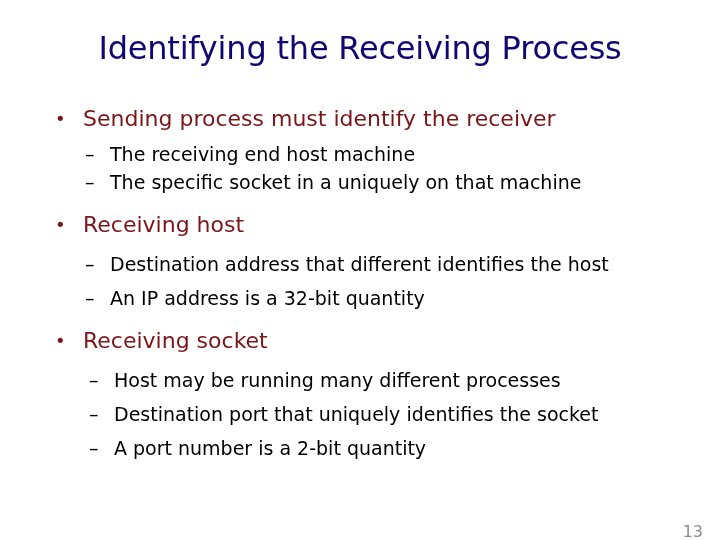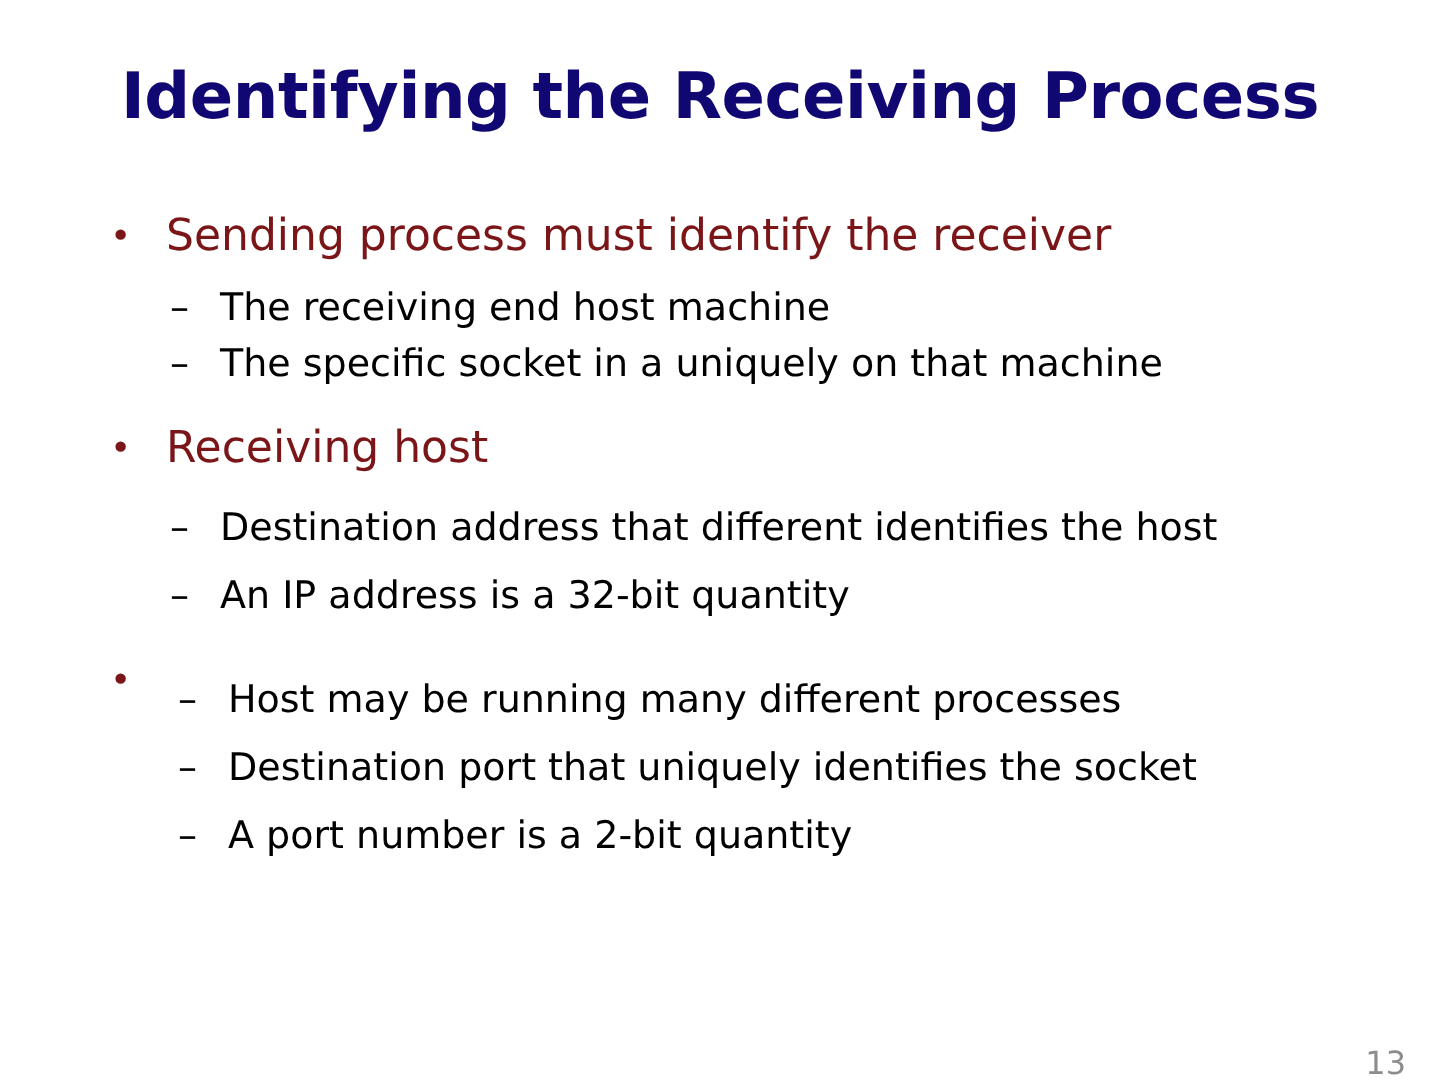--- a/index.html
+++ b/index.html
@@ -21,21 +21,21 @@
   
   .slide-title {
     position: absolute;
     top: 28px;
     left: 30px;
     width: 660px;
     text-align: center;
     font-size: 32px;
     line-height: 40px;
     color: #100773;
-    font-weight: bold;
+    font-weight: normal;
     letter-spacing: -0.2px;
     white-space: nowrap;
   }
 
   
   .body-area {
     position: absolute;
     top: 104px;
     left: 0;
     width: 720px;
@@ -146,20 +146,21 @@
         <span class="marker">–</span>
         <span>An IP address is a 32-bit quantity</span>
       </div>
     </div>
 
     <div class="gap-lg"></div>
 
     <div class="group">
       <div class="lvl1">
         <span class="marker">•</span>
+        <span>Receiving socket</span>
       </div>
       <div class="gap-md"></div>
       <div class="lvl2 deep">
         <span class="marker">–</span>
         <span>Host may be running many different processes</span>
       </div>
       <div class="gap-sm"></div>
       <div class="lvl2 deep">
         <span class="marker">–</span>
         <span>Destination port that uniquely identifies the socket</span>

